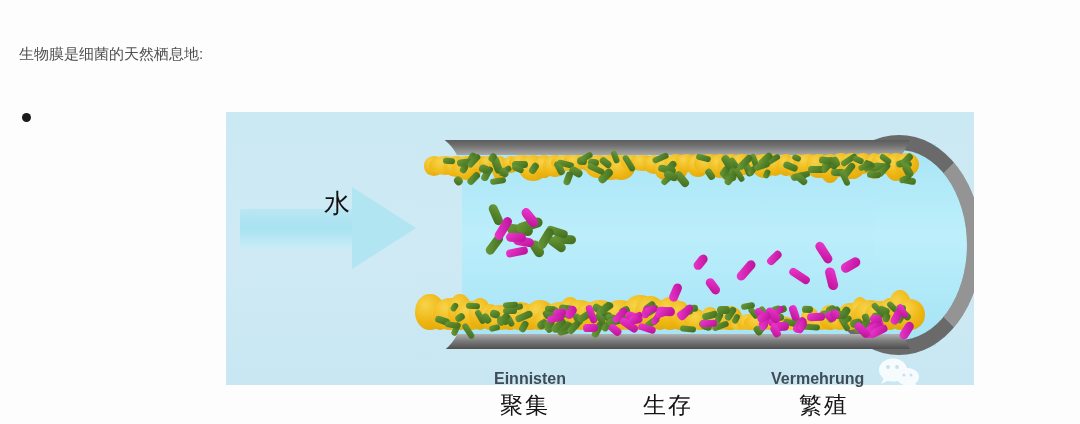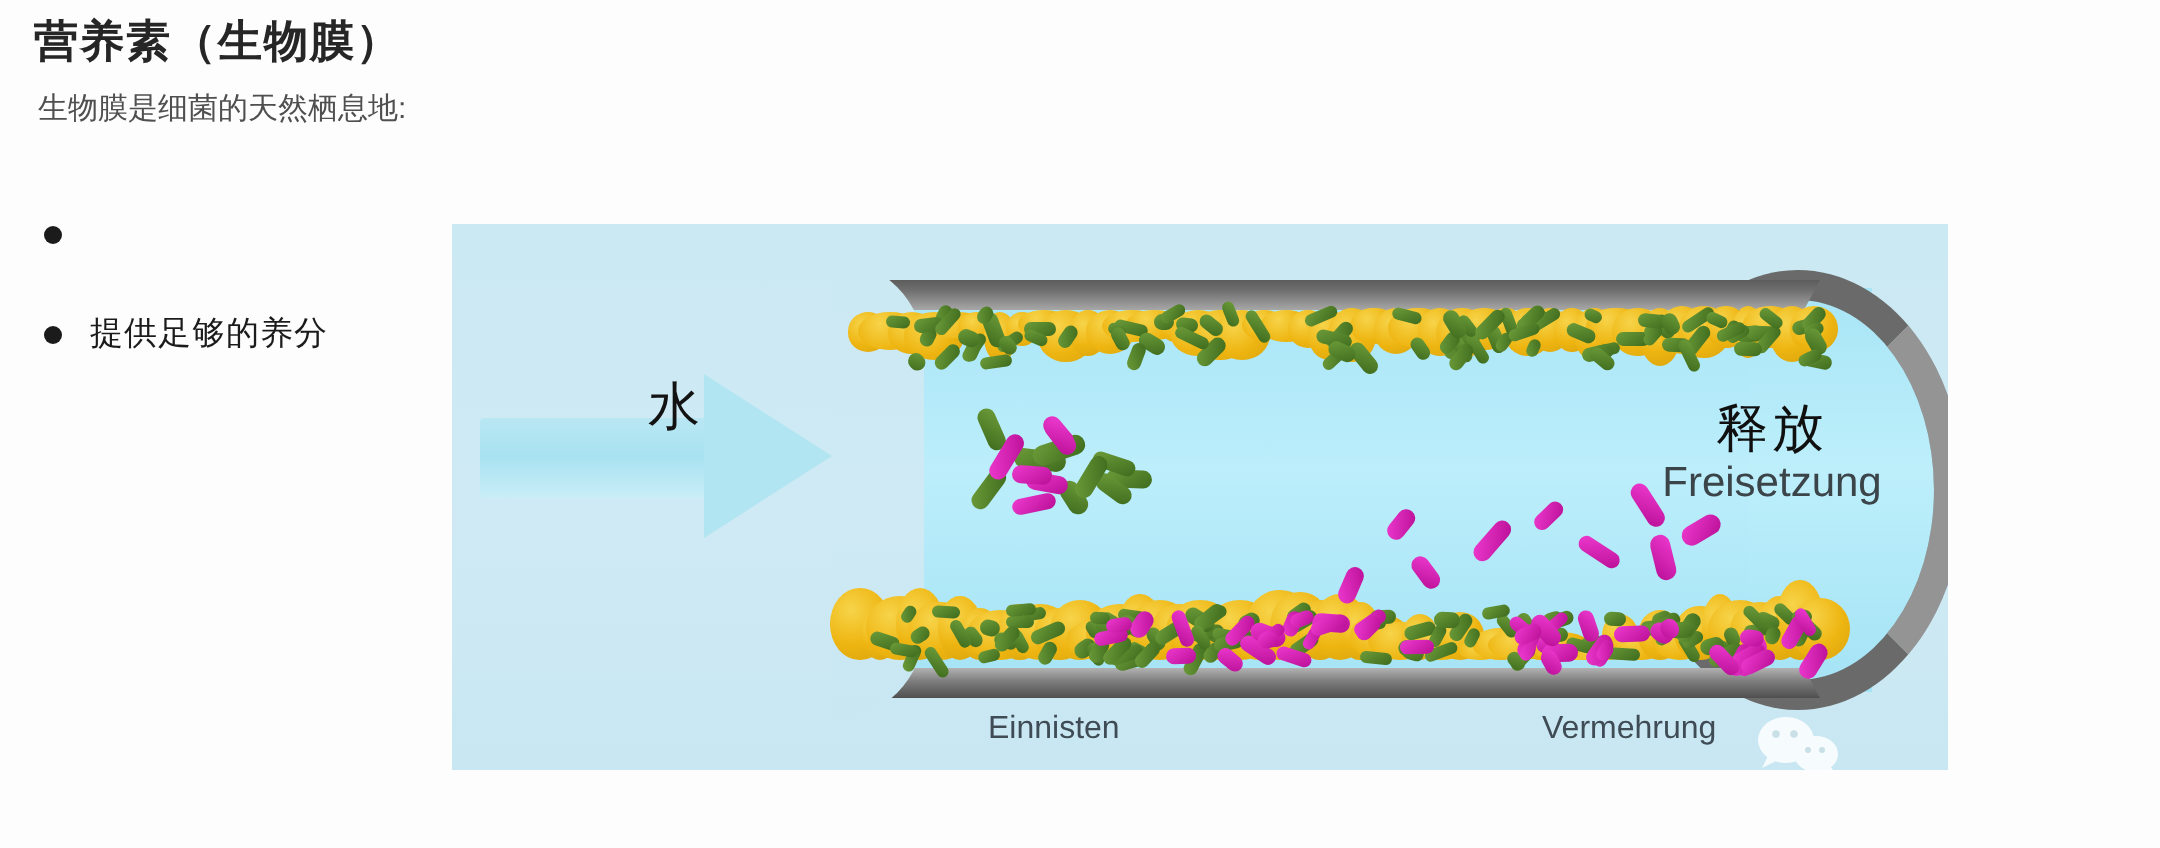--- a/index.html
+++ b/index.html
@@ -113,21 +113,21 @@
   .blob{
     position:absolute;border-radius:50%;
     background:radial-gradient(circle at 35% 30%,#f7d44a 0%,#eeb511 55%,#d9a30c 100%);
   }
   .rod{position:absolute;border-radius:60px;}
   .rod.g{background:linear-gradient(145deg,#6d9c3a,#3e6b1d);}
   .rod.m{background:linear-gradient(145deg,#ee3ad0,#b90f96);}
 
   
   .de-labels{
-    position:absolute;left:226px;top:356px;width:748px;height:26px;
+    position:absolute;left:226px;top:370px;width:748px;height:26px;font-weight:bold;
   }
   .de-lab{
     position:absolute;font-size:16px;color:#3f4c55;white-space:nowrap;
   }
   .cn-labels{position:absolute;left:226px;top:390px;width:748px;height:34px;}
   .cn-lab{
     position:absolute;font-size:23px;color:#161616;white-space:nowrap;letter-spacing:2px;
   }
 
   
@@ -144,30 +144,25 @@
   }
   .wm-logo{position:relative;width:42px;height:30px;flex:0 0 auto;}
   .wm-text{font-size:21px;color:#ffffff;letter-spacing:1px;
     text-shadow:0 0 2px rgba(120,150,160,.55);white-space:nowrap;}
 </style>
 </head>
 <body>
 
 <div class="slide">
 
-  <div class="title">营养素（生物膜）</div>
   <div class="subtitle">生物膜是细菌的天然栖息地:</div>
 
   <div class="bullets">
     <div class="bullet">
       <span class="dot"></span>
-    </div>
-    <div class="bullet">
-      <span class="dot"></span>
-      <span class="btxt">提供足够的养分</span>
     </div>
   </div>
 
   <div class="panel">
 
     <div class="arrow">
       <div class="shaft"></div>
       <div class="head"></div>
     </div>
     <div class="arrow-label">
@@ -529,31 +524,32 @@
           <div class="rod m" style="left: 350px; top: 6px; width: 16.6428px; height: 8.36656px; transform: rotate(-43.9693deg);"></div>
           <div class="rod m" style="left: 372px; top: 24px; width: 22.9397px; height: 8.23189px; transform: rotate(33.1718deg);"></div>
           <div class="rod m" style="left: 396px; top: 0px; width: 23.7247px; height: 8.88197px; transform: rotate(57.3435deg);"></div>
           <div class="rod m" style="left: 404px; top: 26px; width: 23.4377px; height: 9.88333px; transform: rotate(76.2193deg);"></div>
           <div class="rod m" style="left: 424px; top: 12px; width: 21.1658px; height: 9.68283px; transform: rotate(-30.5914deg);"></div>
           <div class="rod m" style="left: 250px; top: 40px; width: 19.1414px; height: 9.12149px; transform: rotate(-66.8521deg);"></div>
           <div class="rod m" style="left: 276px; top: 10px; width: 16.571px; height: 8.54031px; transform: rotate(-51.3137deg);"></div>
         </div>
     </div>
 
-    <div class="release">
-      <div class="cn">释放</div>
-      <div class="de">Freisetzung</div>
-    </div>
   </div>
 
   <div class="de-labels">
     <span class="de-lab" style="left:268px;">Einnisten</span>
     <span class="de-lab" style="left:545px;">Vermehrung</span>
   </div>
 
+  <div class="cn-labels">
+    <span class="cn-lab" style="left:274px;">聚集</span>
+    <span class="cn-lab" style="left:417px;">生存</span>
+    <span class="cn-lab" style="left:573px;">繁殖</span>
+  </div>
 
   <div class="watermark">
     <span class="wm-logo">
       <svg viewBox="0 0 42 30" width="42" height="30" aria-hidden="true">
         <ellipse cx="15" cy="12" rx="14" ry="11.5" fill="#ffffff"></ellipse>
         <path d="M6 20 L3 26 L11 22 Z" fill="#ffffff"></path>
         <circle cx="10" cy="9" r="1.9" fill="#c9dfe6"></circle>
         <circle cx="19" cy="9" r="1.9" fill="#c9dfe6"></circle>
         <ellipse cx="30" cy="19" rx="11" ry="9" fill="#ffffff"></ellipse>
         <path d="M37 25 L40 29 L33 27 Z" fill="#ffffff"></path>

